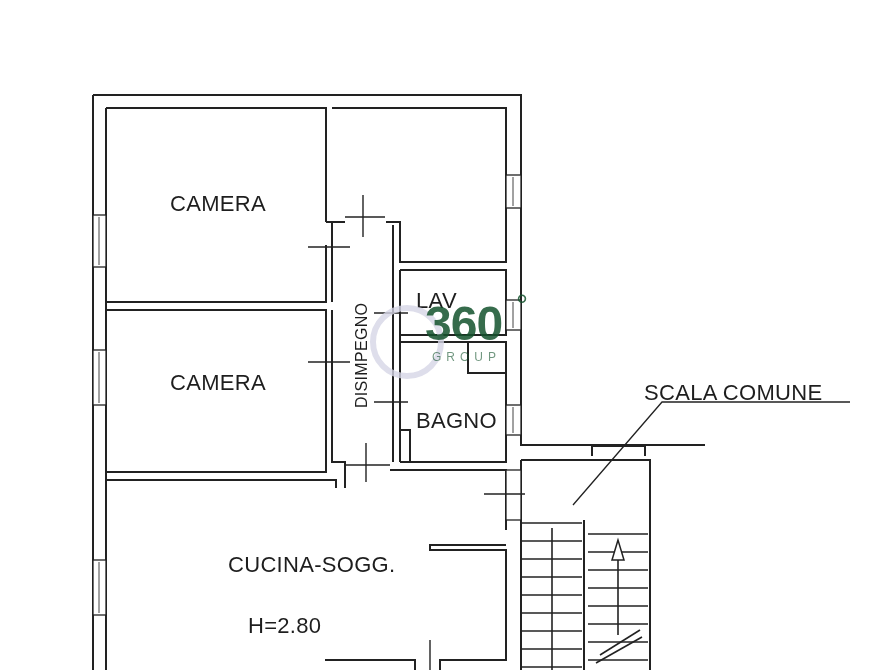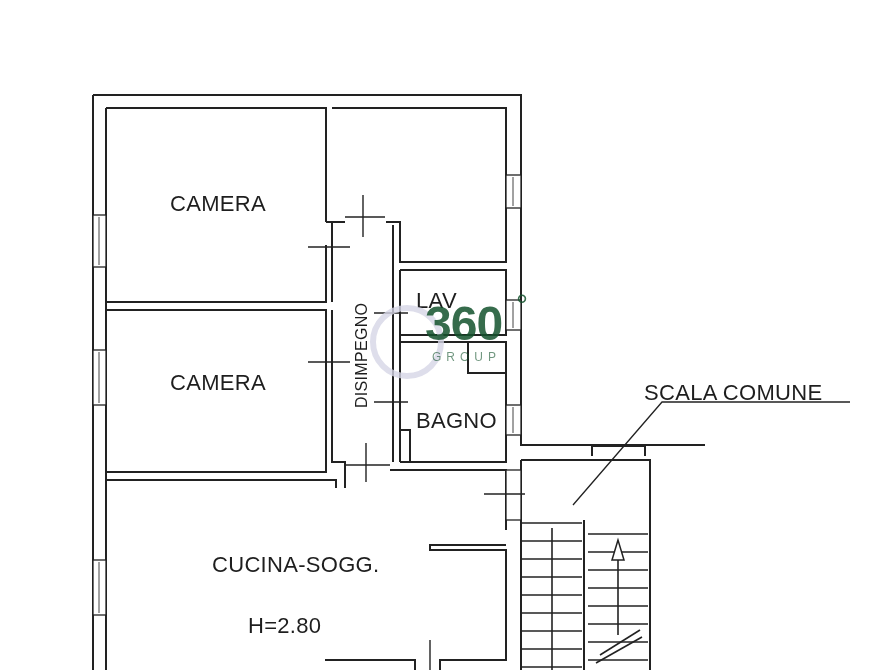--- a/index.html
+++ b/index.html
@@ -105,21 +105,21 @@
   <g stroke="#222" stroke-width="1.3" fill="none">
     <path d="M573,505 L662,402 L850,402"></path>
   </g>
 </svg>
 
 <div class="lbl" style="left:170px;top:191px;">CAMERA</div>
 <div class="lbl" style="left:170px;top:370px;">CAMERA</div>
 <div class="lbl vert" style="left:353px;top:408px;font-size:16px;">DISIMPEGNO</div>
 <div class="lbl" style="left:416px;top:288px;">LAV</div>
 <div class="lbl" style="left:416px;top:408px;">BAGNO</div>
-<div class="lbl" style="left:212px;top:552px;">CUCINA-SOGG.</div>
+<div class="lbl" style="left:228px;top:552px;">CUCINA-SOGG.</div>
 <div class="lbl" style="left:248px;top:580px;margin-top:33px;">H=2.80</div>
 <div class="lbl" style="left:644px;top:380px;">SCALA COMUNE</div>
 
 <div>
   <div style="position:absolute;left:370px;top:305px;width:62px;height:62px;border:6px solid #d6d6e6;border-radius:50%;opacity:0.8;"></div>
   <div class="wm" style="left:425px;top:296px;font-size:48px;font-weight:bold;letter-spacing:-1px;opacity:0.85;">360</div>
   <div class="wm" style="left:516px;top:288px;font-size:30px;opacity:0.85;">°</div>
   <div class="wm" style="left:432px;top:350px;font-size:12px;letter-spacing:5px;opacity:0.6;">GROUP</div>
 </div>
 

